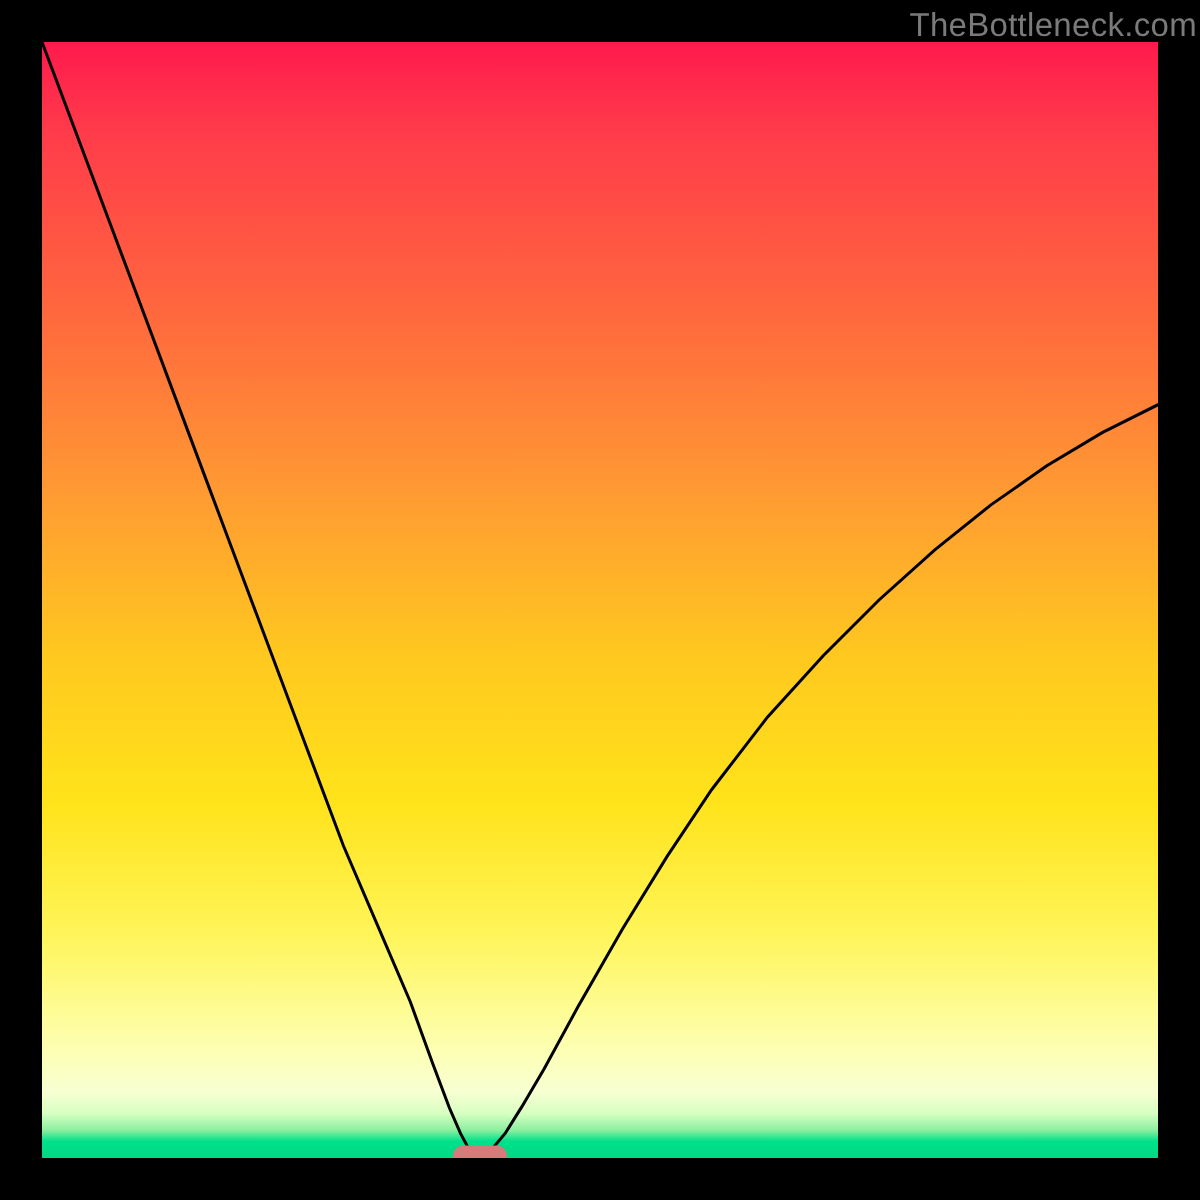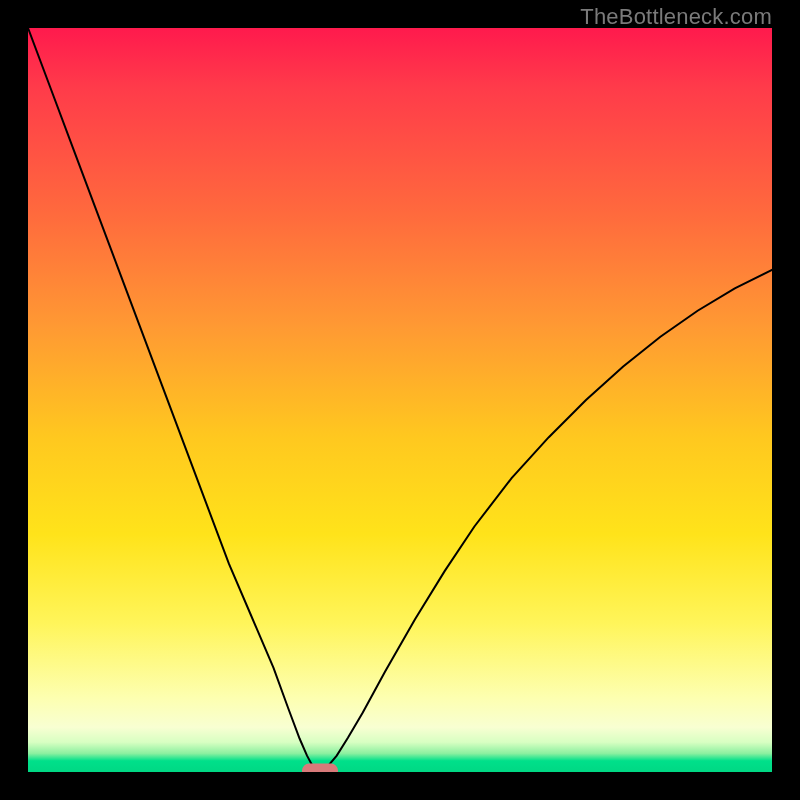--- a/index.html
+++ b/index.html
@@ -64,21 +64,21 @@
     position: absolute;
     left: 0;
     top: 0;
     width: 100%;
     height: 100%;
     overflow: visible;
   }
   .watermark {
     position: absolute;
     top: 4px;
-    right: 28px;
+    right: 2px;
     color: #7a7a7a;
     font-size: 22px;
     letter-spacing: 0.2px;
     font-weight: 400;
   }
 </style>
 </head>
 <body>
 
 <div class="frame">

